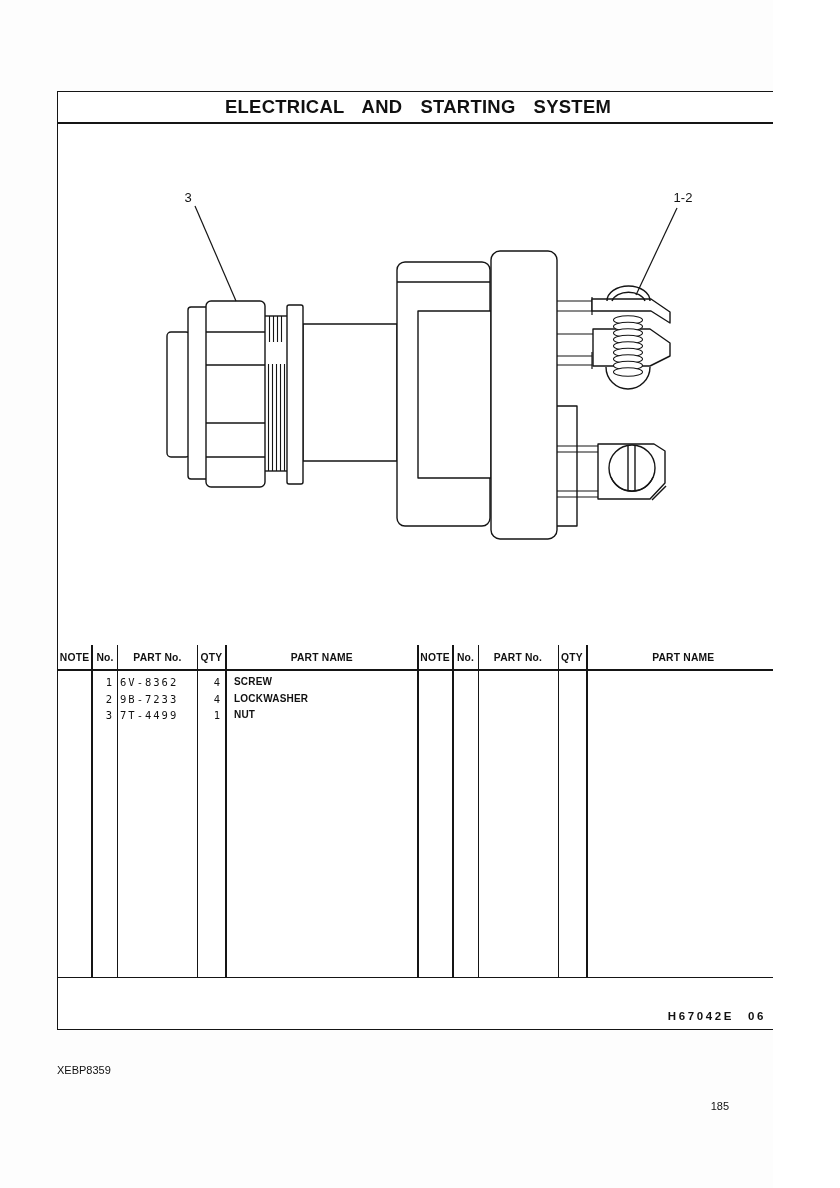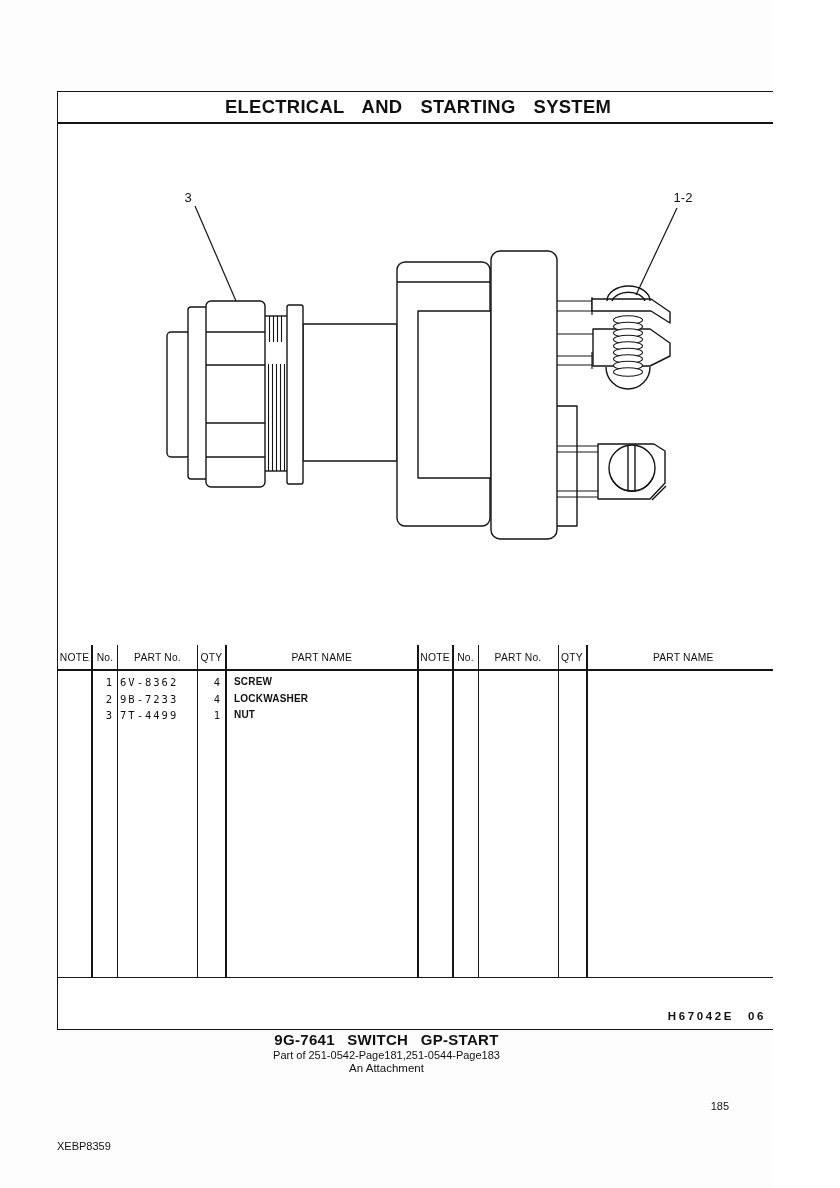--- a/index.html
+++ b/index.html
@@ -27,21 +27,21 @@
   .half {
     width:50%; display:grid;
     grid-template-columns:35px 25px 80px 29px 1fr;
     grid-template-rows:26px 1fr;
     box-sizing:border-box;
   }
   .half.left { border-right:2.6px solid #151515; }
   .hc {
     display:flex; align-items:center; justify-content:center;
     font-size:10.3px; letter-spacing:0.2px;
-    border-bottom:2.4px solid #151515; box-sizing:border-box; overflow:hidden;
+    border-bottom:2.4px solid #151515; box-sizing:border-box; overflow:hidden;font-weight:bold;
   }
   .cc { box-sizing:border-box; padding-top:3px; overflow:hidden; }
   .b-heavy { border-right:2.4px solid #151515; }
   .b-thin  { border-right:1.2px solid #151515; }
   .r { height:16.5px; line-height:16.5px; white-space:nowrap; }
   .col-no .r  { text-align:right; padding-right:5px; font-family:"DejaVu Sans Mono", monospace; font-size:10.5px; }
   .col-pn .r  { text-align:left; font-family:"DejaVu Sans Mono", monospace; font-size:10.5px; letter-spacing:2px; padding-left:2px; }
   .col-qty .r { text-align:right; padding-right:5px; font-family:"DejaVu Sans Mono", monospace; font-size:10.5px; }
   .col-nm .r  { text-align:left; padding-left:7px; font-size:10px; font-weight:bold; letter-spacing:0.2px; }
 
@@ -52,21 +52,21 @@
     padding:0 13px 7px 0; box-sizing:border-box;font-weight:bold;
   }
   .code-band span { font-size:11.5px; letter-spacing:2.6px; }
   .code-band .rev { margin-left:14px; }
 
   .caption { position:absolute; left:0; right:0; top:1031px; text-align:center; }
   .caption .g-title { font-size:15px; font-weight:bold; letter-spacing:0.3px; word-spacing:8px; }
   .caption .part-of { font-size:11px; margin-top:1px; }
   .caption .attach  { font-size:11.5px; margin-top:1px; }
 
-  .doc-code { position:absolute; left:57px;  top:1140px; font-size:11px; }
+  .doc-code { position:absolute; left:57px;  top:1064px; font-size:11px; }
   .page-no  { position:absolute; right:44px; top:1100px; font-size:11px; }
 </style>
 </head>
 <body>
 
 <div class="page">
   <div class="frame">
 
     <div class="title-band">
       <span>ELECTRICAL AND STARTING SYSTEM</span>
@@ -211,21 +211,16 @@
         <div class="cc"></div>
       </div>
     </div>
 
     <div class="code-band">
       <span>H67042E</span>
       <span class="rev">06</span>
     </div>
   </div>
 
-  <div class="caption">
-    <div class="g-title">9G-7641 SWITCH GP-START</div>
-    <div class="part-of">Part of 251-0542-Page181,251-0544-Page183</div>
-    <div class="attach">An Attachment</div>
-  </div>
 
   <div class="doc-code">XEBP8359</div>
   <div class="page-no">185</div>
 </div>
 
 </body></html>

